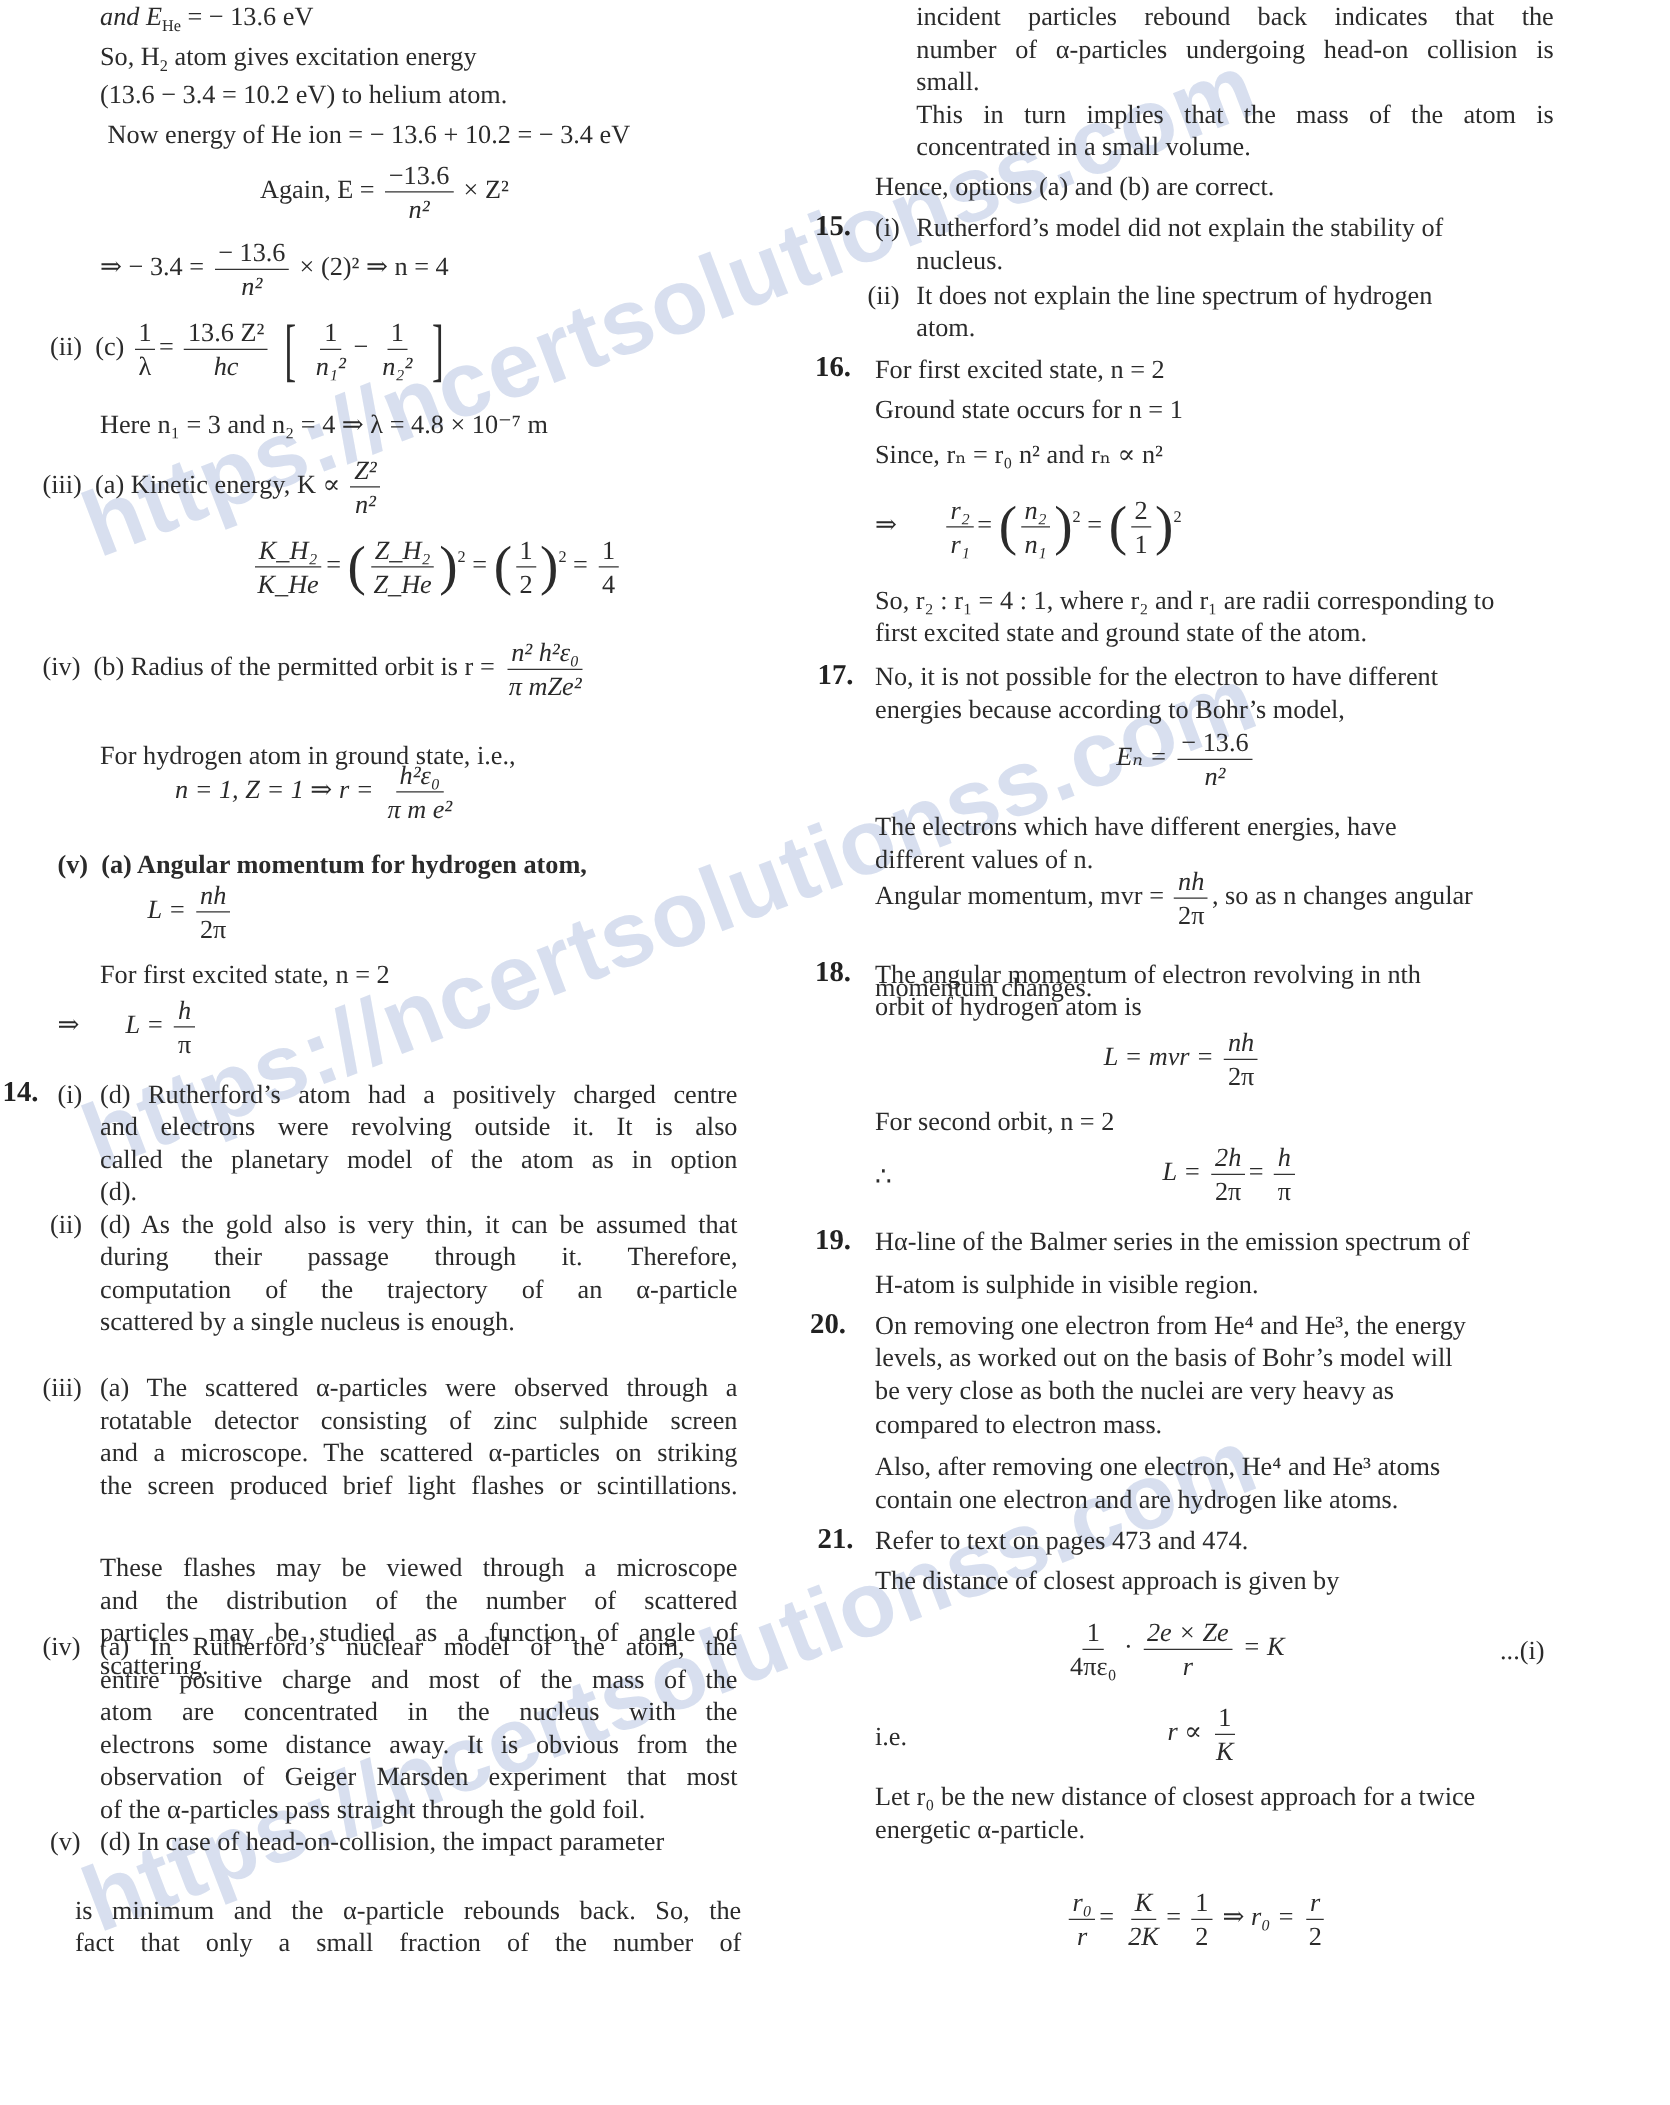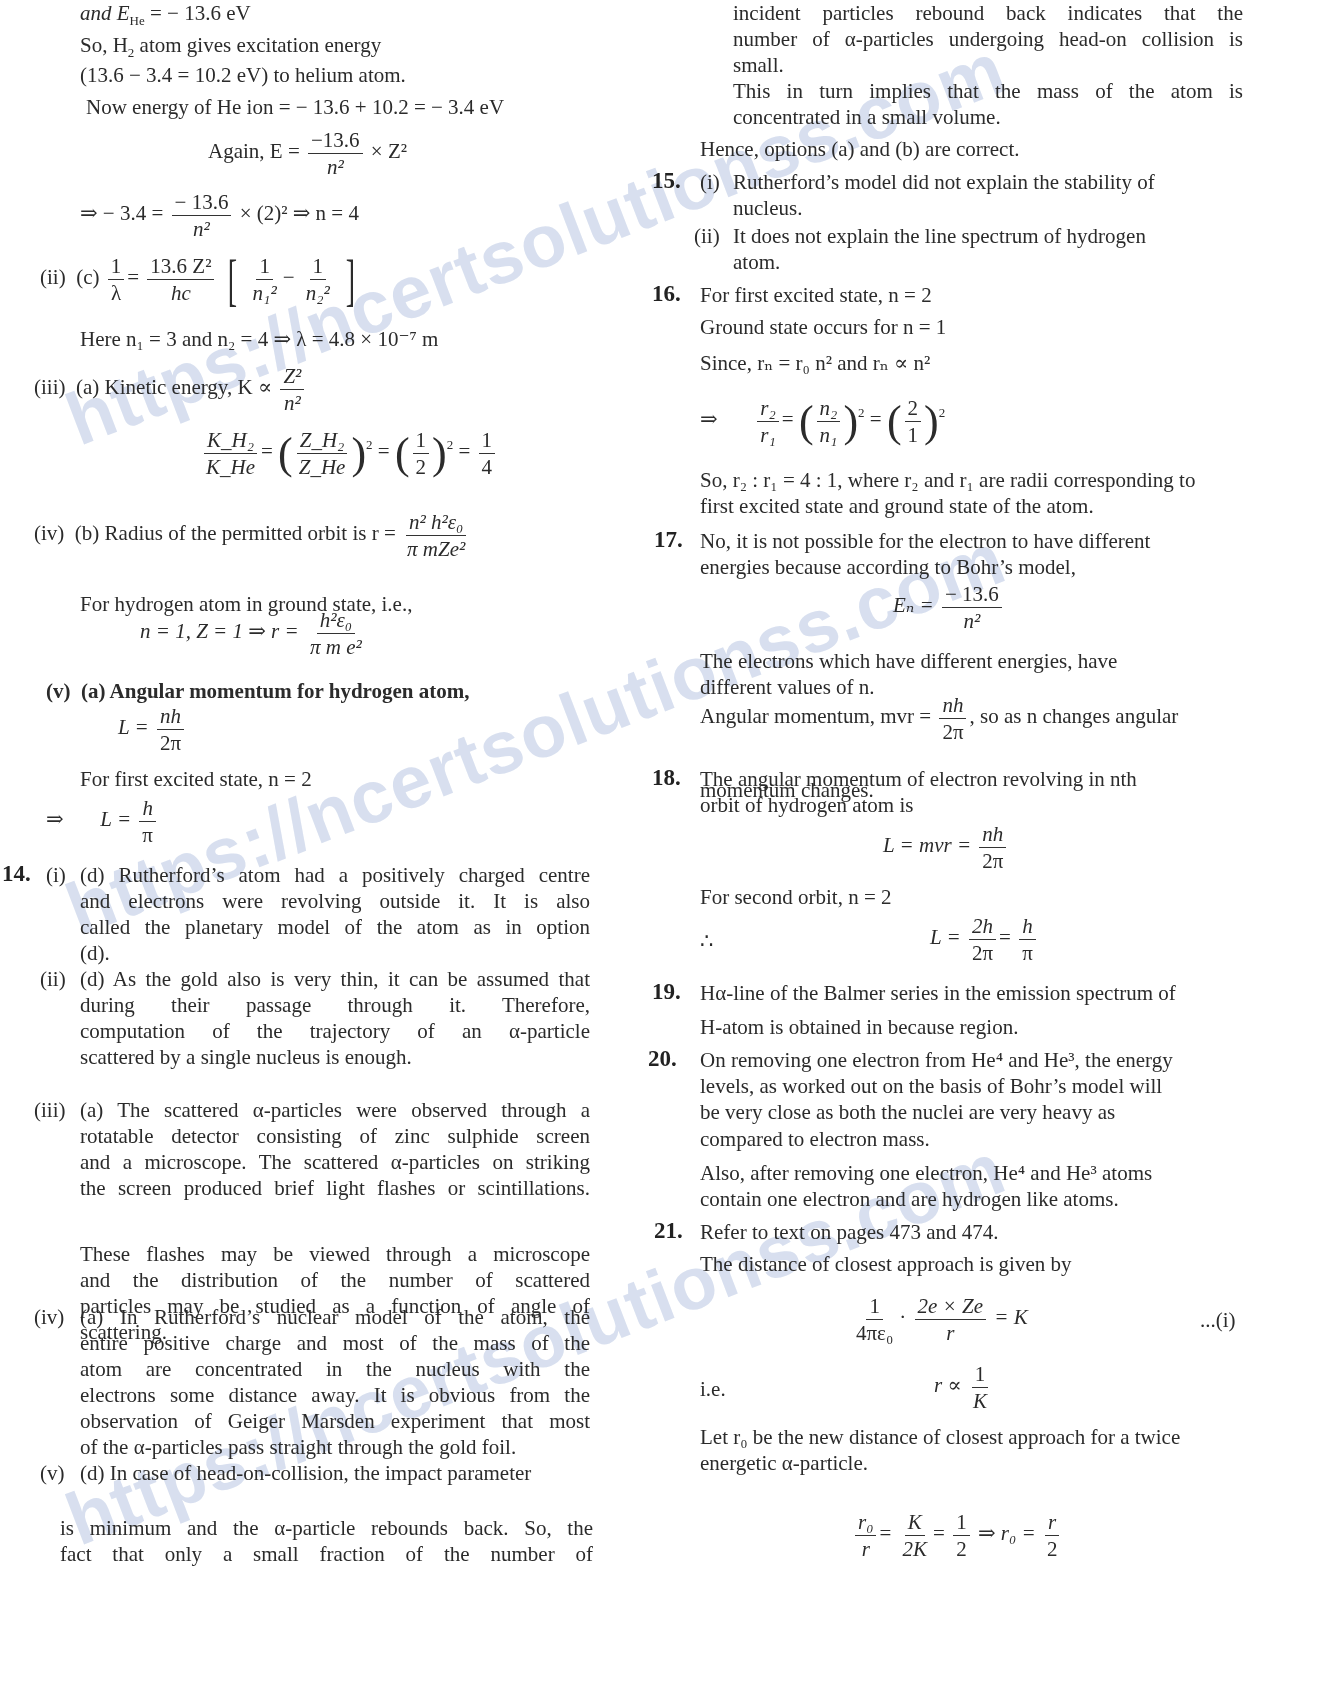--- a/index.html
+++ b/index.html
@@ -281,21 +281,21 @@
           <span class="d">2π</span>
         </span>=
       <span class="frac">
           <span class="n it">h</span>
           <span class="d">π</span>
         </span>
     </div>
 
     <div class="t num" style="left:652px;top:979px;">19.</div>
     <div class="t" style="left:700px;top:980px;">Hα-line of the Balmer series in the emission spectrum of</div>
-    <div class="t" style="left:700px;top:1014px;">H-atom is obtained in because region.</div>
+    <div class="t" style="left:700px;top:1014px;">H-atom is sulphide in visible region.</div>
 
     <div class="t num" style="left:648px;top:1046px;">20.</div>
     <div class="t" style="left:700px;top:1047px;">On removing one electron from He⁴ and He³, the energy</div>
     <div class="t" style="left:700px;top:1073px;">levels, as worked out on the basis of Bohr’s model will</div>
     <div class="t" style="left:700px;top:1099px;">be very close as both the nuclei are very heavy as</div>
     <div class="t" style="left:700px;top:1126px;">compared to electron mass.</div>
     <div class="t" style="left:700px;top:1160px;">Also, after removing one electron, He⁴ and He³ atoms</div>
     <div class="t" style="left:700px;top:1186px;">contain one electron and are hydrogen like atoms.</div>
 
     <div class="t num" style="left:654px;top:1218px;">21.</div>

